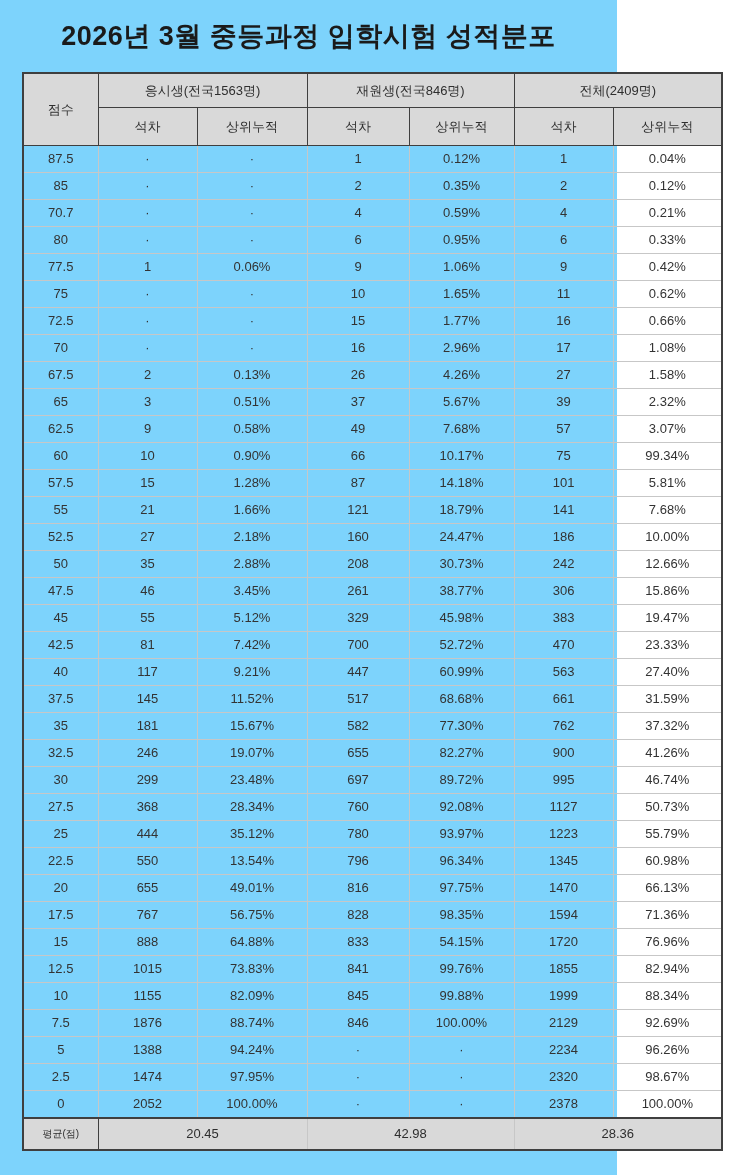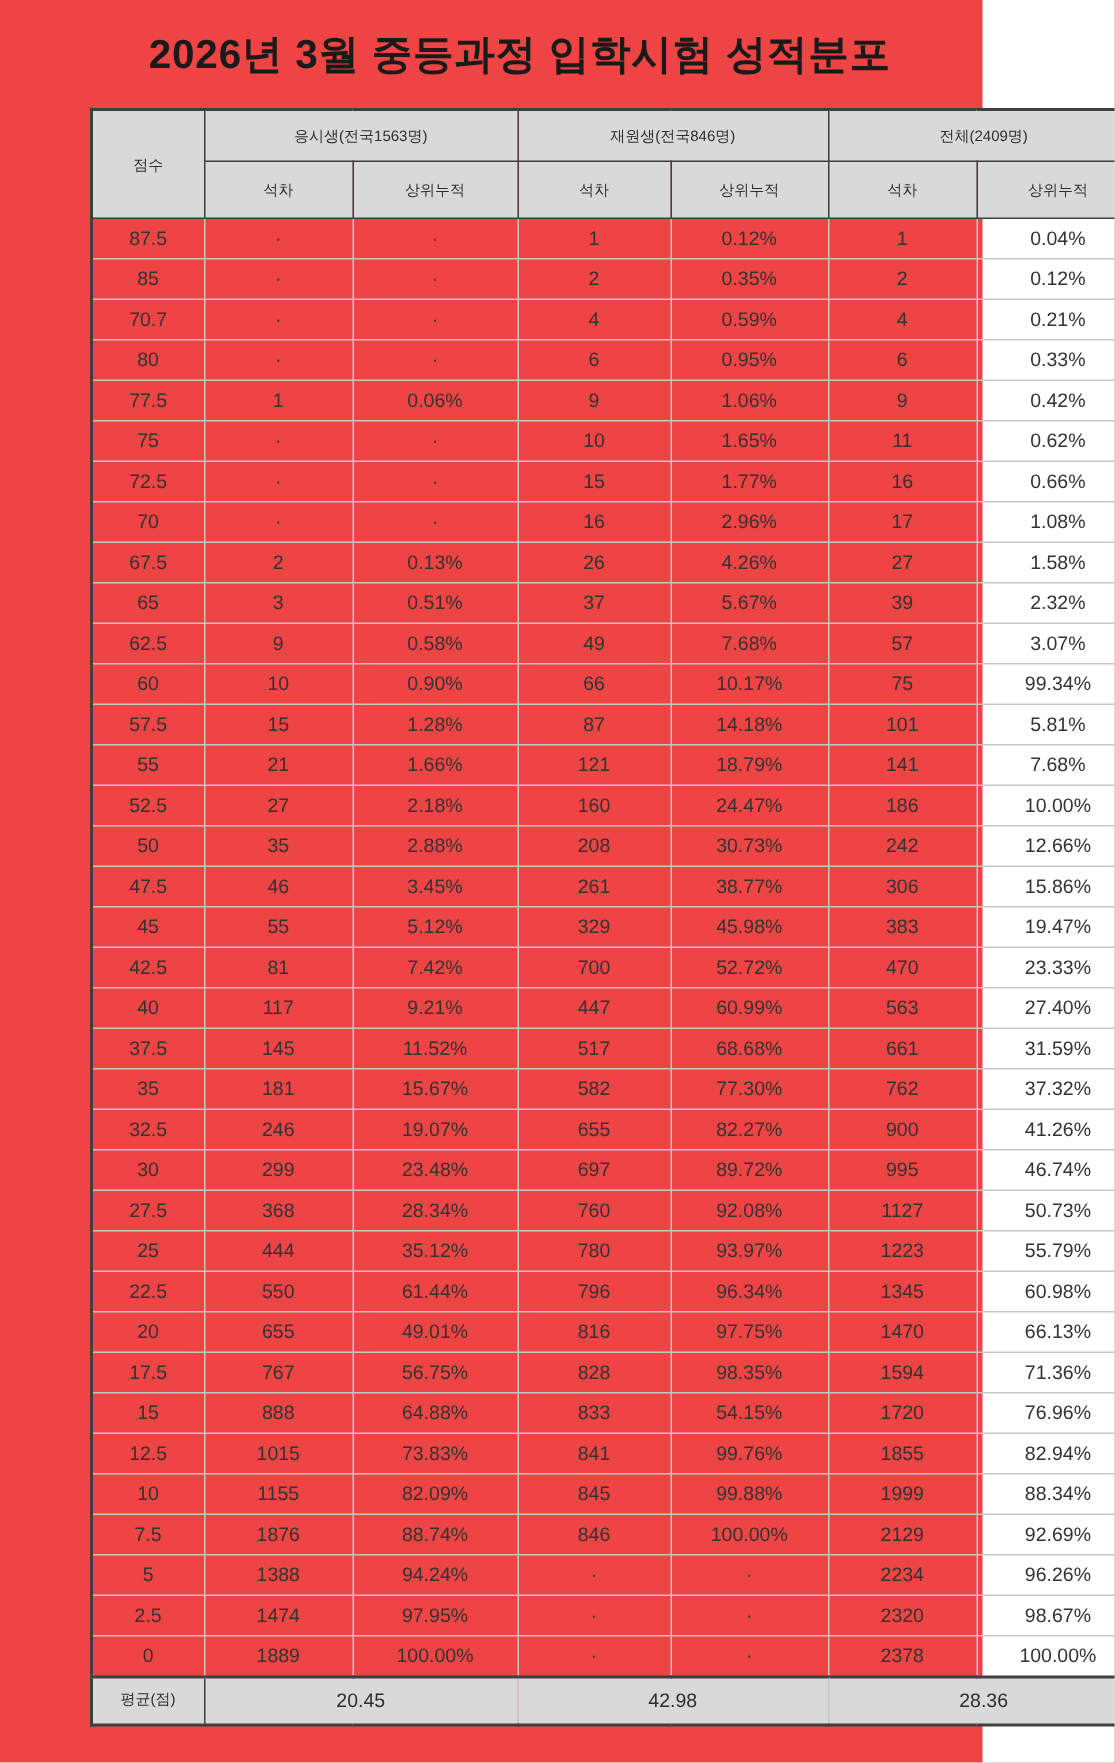--- a/index.html
+++ b/index.html
@@ -4,36 +4,36 @@
 <style>
   :root{
     --header-bg:#d9d9d9;
     --border-dark:#3f3f3f;
     --border-light:#c7c7c7;
     --text:#333333;
     --title-color:#1a1a1a;
   }
   html,body{margin:0;padding:0;background:#ffffff;}
   .page{
-    width:617px;height:1175px;background:#ef4444;position:relative;
-    font-family:"Liberation Sans","DejaVu Sans",sans-serif;color:var(--text);padding-left:38px;
+    width:617px;height:1175px;background:#7dd3fc;position:relative;
+    font-family:"Liberation Sans","DejaVu Sans",sans-serif;color:var(--text);
   }
   .title{
     height:72px;display:flex;align-items:center;justify-content:center;
     font-size:27px;font-weight:700;color:var(--title-color);letter-spacing:0.5px;
   }
   table.score-table{
     border-collapse:collapse;table-layout:fixed;
     margin-left:22px;width:699px;
     border:2px solid var(--border-dark);
   }
   .score-table th{
     background:var(--header-bg);
     border:1px solid var(--border-dark);
-    font-weight:400;font-size:10px;color:#2e2e2e;
+    font-weight:400;font-size:13px;color:#2e2e2e;
     padding:0;
   }
   .score-table thead tr.h1 th{height:33px;}
   .score-table thead tr.h2 th{height:37px;}
   .score-table td{
     border:1px solid var(--border-light);
     text-align:center;font-size:13px;color:var(--text);
     height:26px;padding:0;line-height:26px;
   }
   .score-table td.group-b{border-left:1px solid var(--border-dark);}
@@ -313,21 +313,21 @@
           <td class="group-b">444</td>
           <td>35.12%</td>
           <td class="group-b">780</td>
           <td>93.97%</td>
           <td class="group-b">1223</td>
           <td>55.79%</td>
         </tr>
         <tr>
           <td class="col-score">22.5</td>
           <td class="group-b">550</td>
-          <td>61.44%</td>
+          <td>13.54%</td>
           <td class="group-b">796</td>
           <td>96.34%</td>
           <td class="group-b">1345</td>
           <td>60.98%</td>
         </tr>
         <tr>
           <td class="col-score">20</td>
           <td class="group-b">655</td>
           <td>49.01%</td>
           <td class="group-b">816</td>
@@ -393,21 +393,21 @@
           <td class="col-score">2.5</td>
           <td class="group-b">1474</td>
           <td>97.95%</td>
           <td class="group-b">·</td>
           <td>·</td>
           <td class="group-b">2320</td>
           <td>98.67%</td>
         </tr>
         <tr>
           <td class="col-score">0</td>
-          <td class="group-b">1889</td>
+          <td class="group-b">2052</td>
           <td>100.00%</td>
           <td class="group-b">·</td>
           <td>·</td>
           <td class="group-b">2378</td>
           <td>100.00%</td>
         </tr>
       </tbody>
     <tfoot>
       <tr class="avg-row">
         <th>평균(점)</th>

